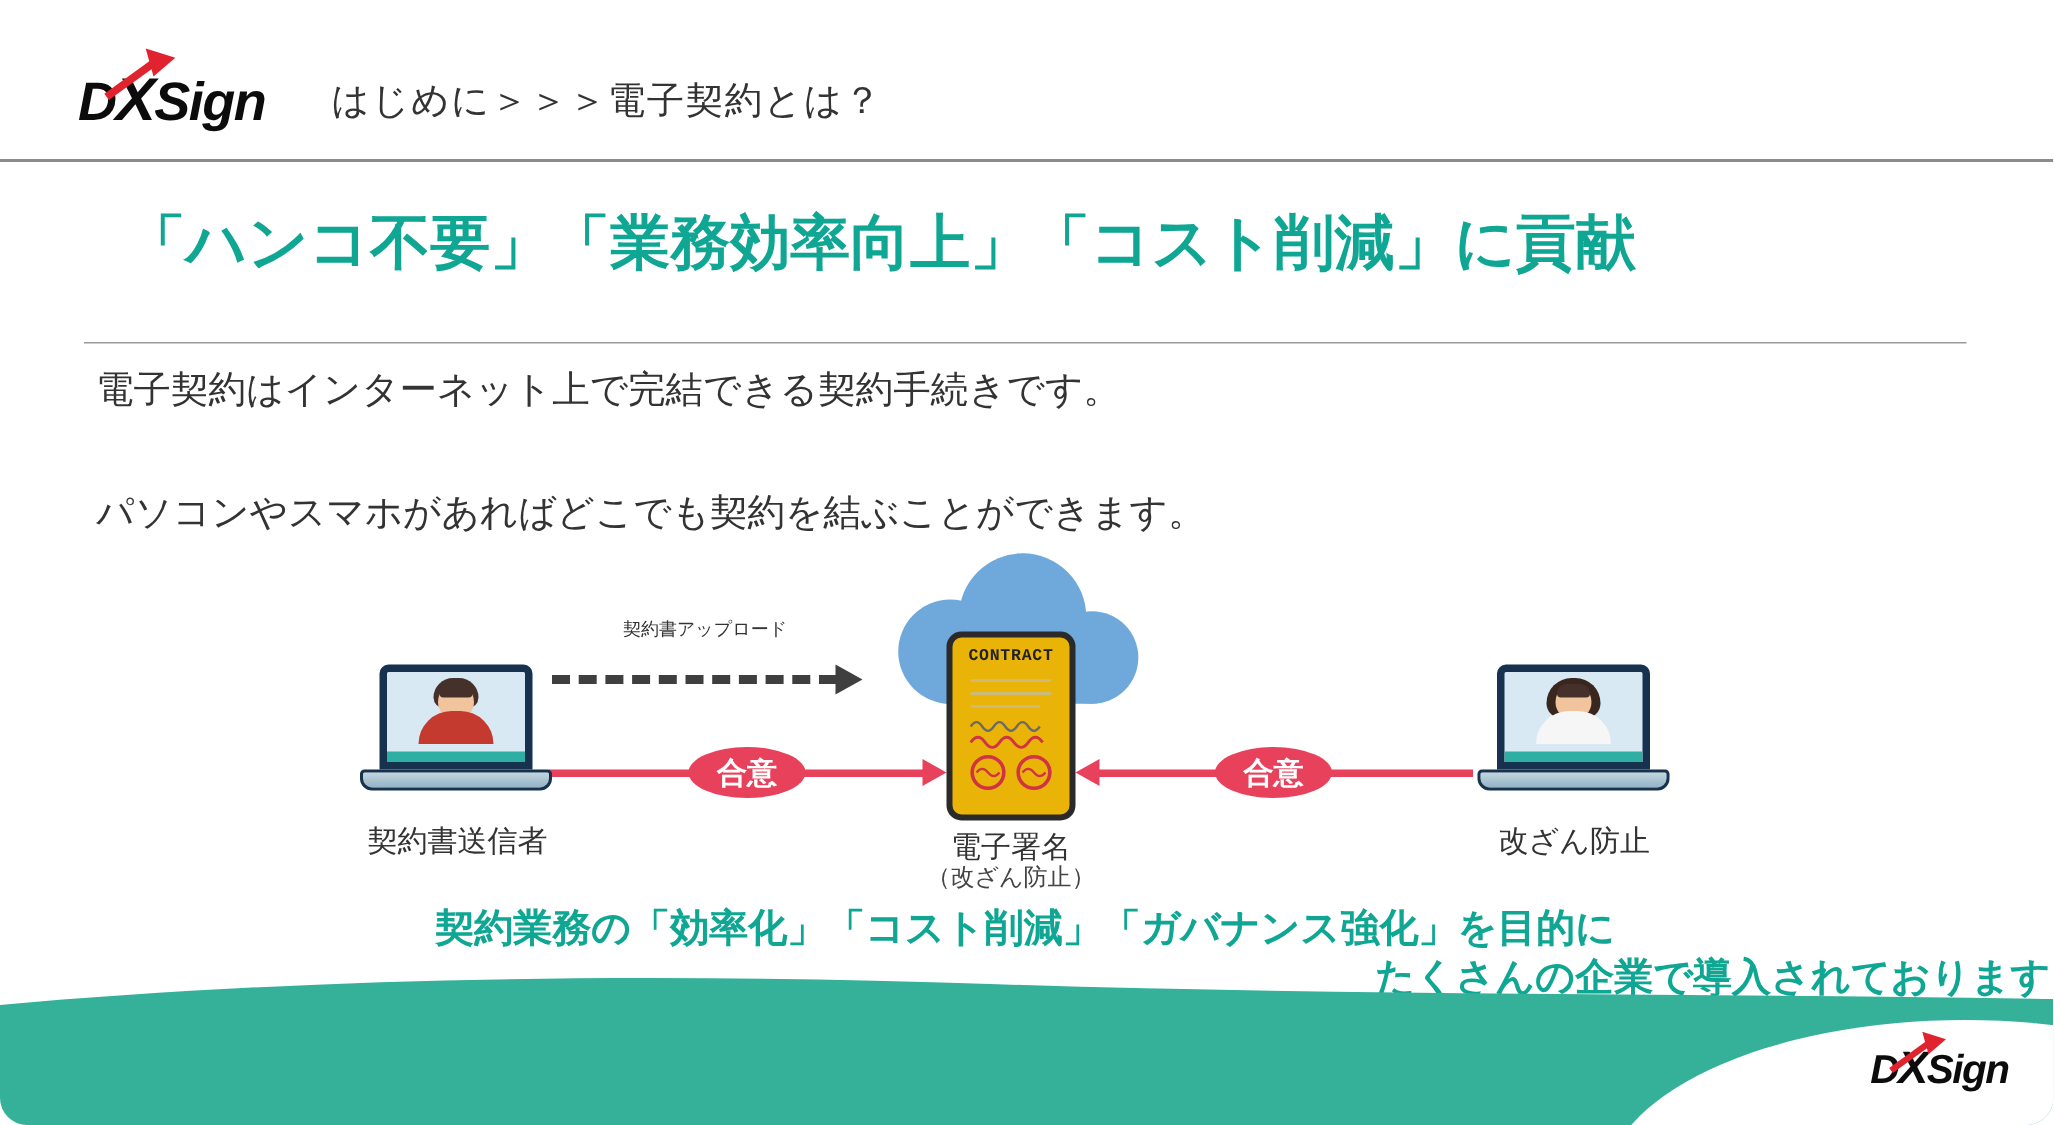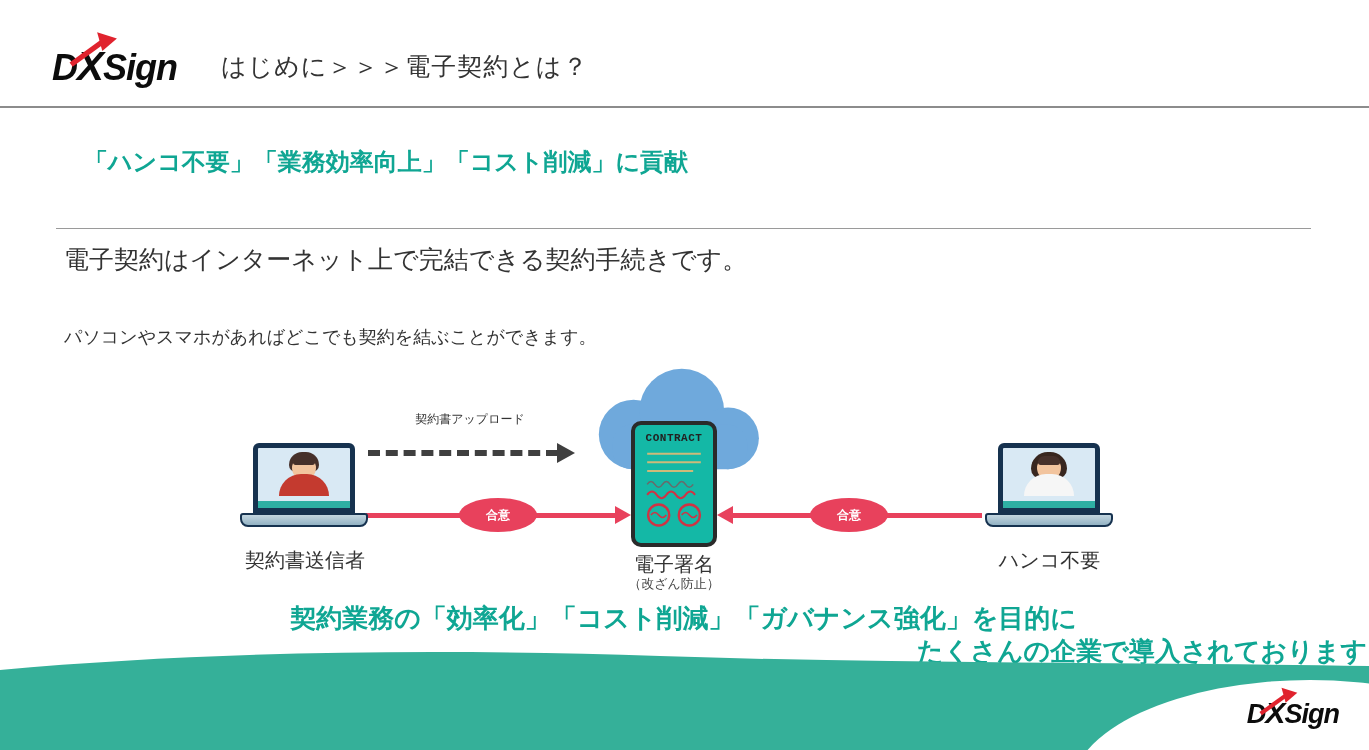--- a/index.html
+++ b/index.html
@@ -1,48 +1,48 @@
 <!DOCTYPE html>
 <html><head>
 <meta charset="utf-8">
 <style>
   * { box-sizing: border-box; }
   html,body { margin:0; padding:0; background:#ffffff; }
   .slide {
     position:relative; width:1369px; height:750px; background:#ffffff;
-    overflow:hidden; font-family:"Liberation Sans","DejaVu Sans",sans-serif; color:#333;
+    overflow:hidden; font-family:"Liberation Sans","DejaVu Sans",sans-serif; color:#333;border-radius:18px;
   }
 
   
   .header { position:absolute; left:52px; top:34px; display:flex; align-items:center; gap:28px; }
   .logo { position:relative; font-style:italic; font-weight:bold; font-size:36px;
           color:#0c0c0c; letter-spacing:-1px; white-space:nowrap; }
   .lg-x { position:relative; display:inline-block; font-size:1.12em; }
   .lg-arrow { position:absolute; left:-8px; top:-14px; width:50px; height:42px; overflow:visible; }
   .logo.small { font-size:27px; }
   .logo.small .lg-arrow { width:40px; height:34px; left:-6px; top:-11px; }
   .header-title { margin:16px; font-size:25px; font-weight:normal; color:#333; letter-spacing:1px; }
 
   .divider-1 { position:absolute; left:0; top:106px; width:1369px; height:2px; background:#8c8c8c; }
   .divider-2 { position:absolute; left:56px; top:228px; width:1255px; height:1px; background:#9a9a9a; }
 
-  .main-heading { position:absolute; left:84px; top:146px; margin:0;
-                  font-size:24px; font-weight:bold; color:#0FA693; }
+  .main-heading { position:absolute; left:84px; top:134px; margin:0;
+                  font-size:40px; font-weight:bold; color:#0FA693; }
 
   .intro  { position:absolute; left:64px; top:243px; font-size:25px;font-family:Liberation Serif, serif; }
   .body1  { position:absolute; left:64px; top:289px; font-size:25px; }
-  .body2  { position:absolute; left:64px; top:325px; font-size:18px; }
+  .body2  { position:absolute; left:64px; top:325px; font-size:25px; }
 
   
   .diagram { position:absolute; left:0; top:365px; width:1369px; height:235px; }
 
   .cloud { position:absolute; left:583px; top:0; width:184px; height:108px; z-index:1; }
 
   .tablet { position:absolute; left:631px; top:56px; width:86px; height:126px;
-            background:#14b8a6; border:4px solid #2A2A2A; border-radius:10px;
+            background:#eab308; border:4px solid #2A2A2A; border-radius:10px;
             padding-top:7px; z-index:3; }
   .contract-title { text-align:center; font-family:"Liberation Mono","DejaVu Sans Mono",monospace;
                     font-weight:bold; font-size:11px; color:#222; letter-spacing:0.5px; }
   .contract-scribbles { display:block; width:74px; height:92px; margin:2px auto 0; }
 
   .dashed-arrow { position:absolute; left:368px; top:85px; width:190px; height:0;
                   border-top:6px dashed #3f3f3f; z-index:2; }
   .dashed-arrow::after { content:""; position:absolute; right:-17px; top:-13px;
                   border-left:18px solid #3f3f3f; border-top:10px solid transparent;
                   border-bottom:10px solid transparent; }
@@ -51,21 +51,21 @@
 
   .red-arrow { position:absolute; top:148px; height:5px; background:#E8415C; z-index:2; }
   .red-arrow.left  { left:366px; width:250px; }
   .red-arrow.left::after  { content:""; position:absolute; right:-15px; top:-7px;
         border-left:16px solid #E8415C; border-top:9.5px solid transparent; border-bottom:9.5px solid transparent; }
   .red-arrow.right { left:732px; width:250px; }
   .red-arrow.right::before { content:""; position:absolute; left:-15px; top:-7px;
         border-right:16px solid #E8415C; border-top:9.5px solid transparent; border-bottom:9.5px solid transparent; }
 
   .agree-pill { position:absolute; top:133px; width:78px; height:34px; background:#E8415C;
-                border-radius:50%; color:#fff; font-weight:bold; font-size:12px;
+                border-radius:50%; color:#fff; font-weight:bold; font-size:20px;
                 display:flex; align-items:center; justify-content:center; z-index:5; }
   .agree-pill.left  { left:459px; }
   .agree-pill.right { left:810px; }
 
   .laptop { position:absolute; width:128px; top:78px; z-index:4; }
   .laptop.sender   { left:240px; }
   .laptop.receiver { left:985px; }
   .screen { width:102px; height:70px; margin:0 auto; background:#D9E9F4;
             border:5px solid #16324F; border-radius:6px 6px 0 0; position:relative; overflow:hidden; }
   .screen-bar { position:absolute; bottom:0; left:0; right:0; height:7px; background:#2EAFA3; }
@@ -80,21 +80,21 @@
            position:relative; z-index:3; }
   .laptop.sender .torso { background:#C43A2F; }
   .laptop.receiver .torso { background:#F6F6F6; }
   .laptop.receiver .hair { width:36px; height:27px; border-radius:18px 18px 11px 11px; background:#38261f; }
   .base { width:128px; height:14px; background:linear-gradient(#c3d6e0,#93b3c4);
           border:2px solid #16324F; border-radius:3px 3px 8px 8px; }
 
   .diagram-label { position:absolute; text-align:center; font-size:20px; color:#333; }
   .label-sender   { left:235px; top:182px; width:140px; }
   .label-esign    { left:605px; top:186px; width:138px; }
-  .label-esign-sub{ left:605px; top:210px; width:138px; font-size:13px; color:#444; }
+  .label-esign-sub{ left:605px; top:210px; width:138px; font-size:16px; color:#444; }
   .label-receiver { left:972px; top:182px; width:155px; }
 
   
   .fm { position:absolute; left:0; width:1367px; text-align:center;
         color:#0FA693; font-weight:bold; font-size:26px; z-index:6; }
   .fm1 { top:601px; }
   .fm2 { top:634px;text-align:right; }
 
   .footer-wave { position:absolute; left:0; bottom:0; width:1369px; height:120px; z-index:7; }
   .footer-logo { position:absolute; right:30px; bottom:20px; z-index:8; }
@@ -176,21 +176,21 @@
           <div class="torso"></div>
         </div>
         <div class="screen-bar"></div>
       </div>
       <div class="base"></div>
     </div>
 
     <div class="diagram-label label-sender">契約書送信者</div>
     <div class="diagram-label label-esign">電子署名</div>
     <div class="diagram-label label-esign-sub">（改ざん防止）</div>
-    <div class="diagram-label label-receiver">ハンコ不要</div>
+    <div class="diagram-label label-receiver">改ざん防止</div>
   </div>
 
   <div class="fm fm1">契約業務の「効率化」「コスト削減」「ガバナンス強化」を目的に</div>
   <div class="fm fm2">たくさんの企業で導入されております</div>
 
   <svg class="footer-wave" viewBox="0 0 1369 120" preserveAspectRatio="none">
     <path d="M0 40 C 200 22, 420 18, 660 26 C 900 34, 1120 32, 1369 36 L1369 120 L0 120 Z" fill="#35B099"></path>
     <ellipse cx="1310" cy="162" rx="240" ry="112" fill="#ffffff"></ellipse>
   </svg>
 

